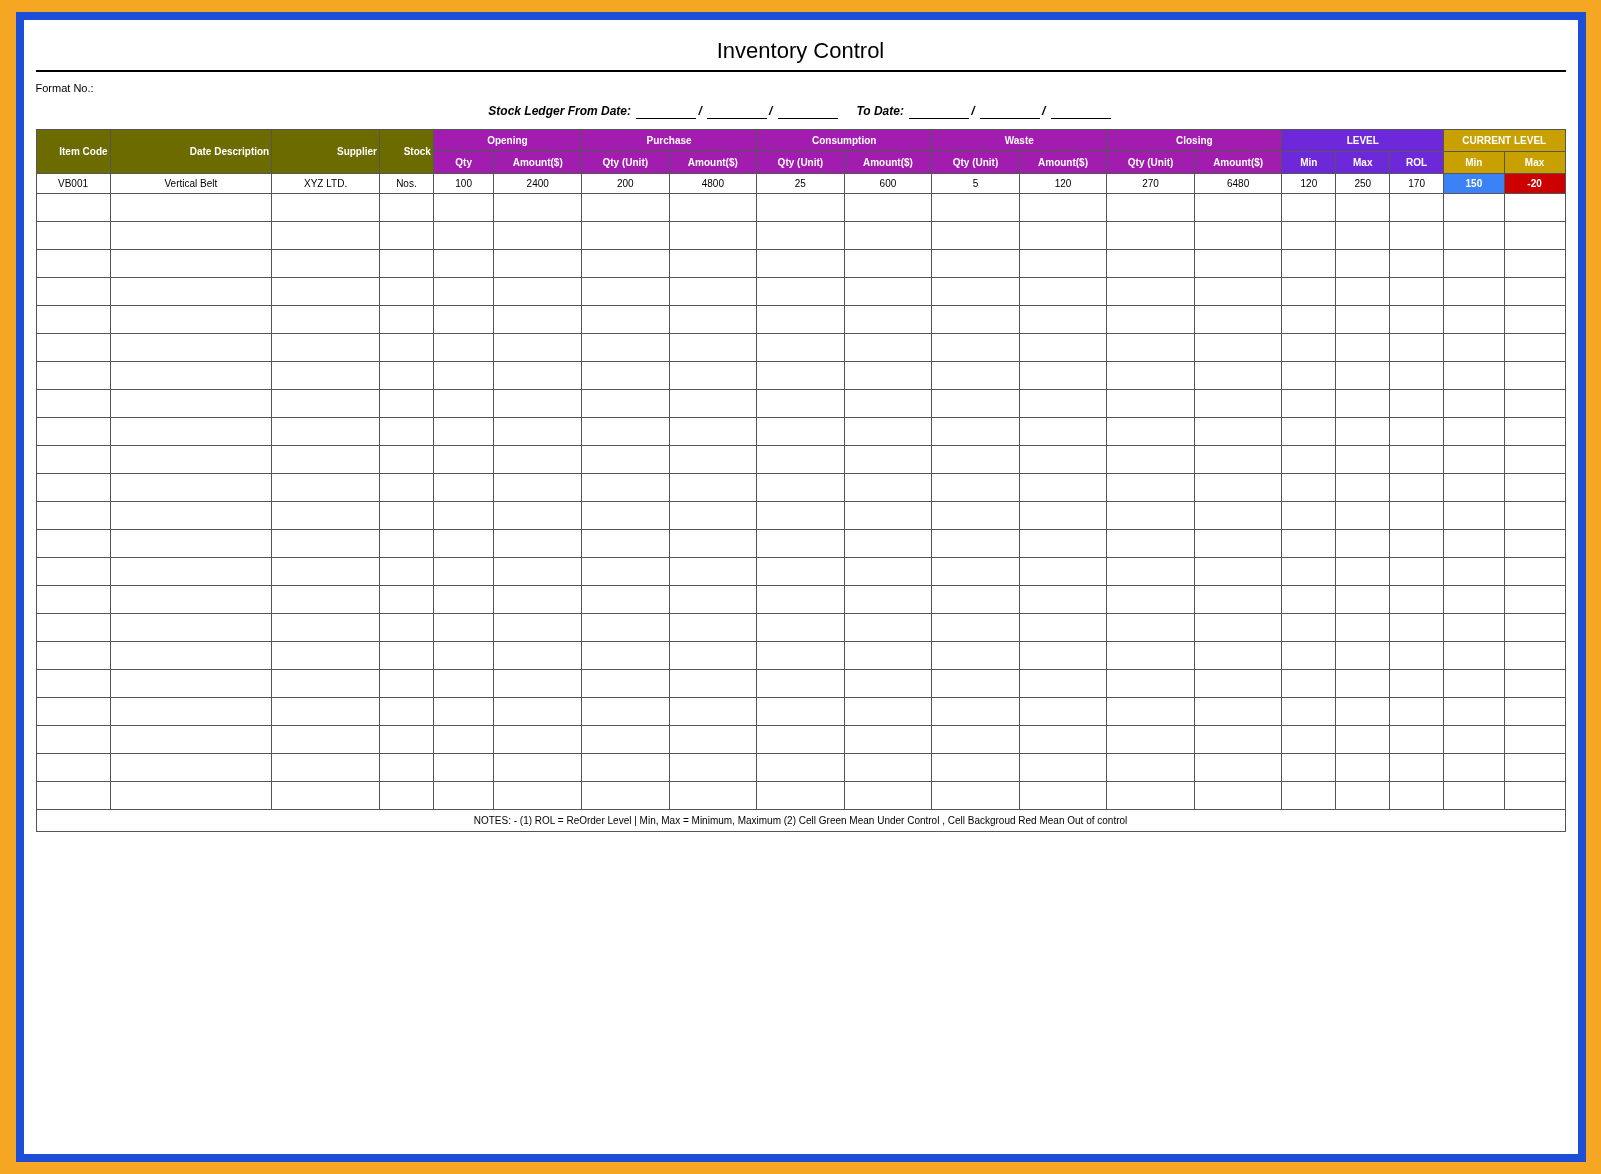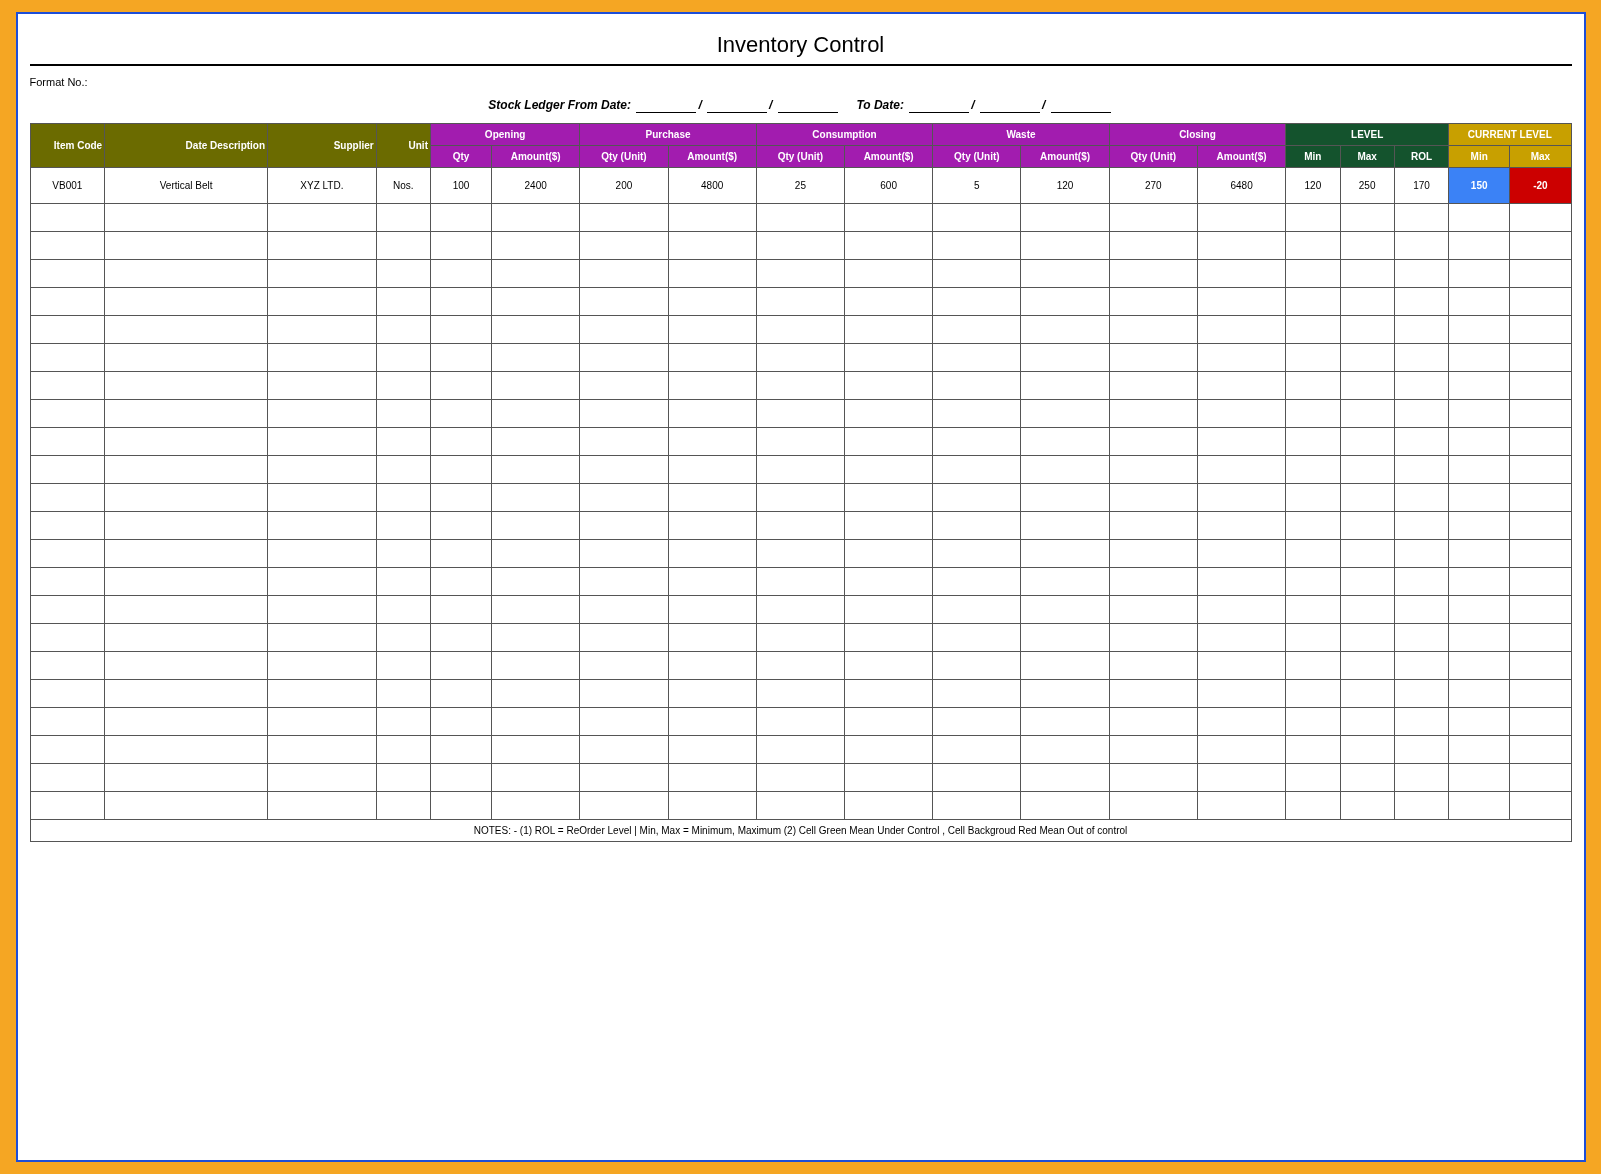--- a/index.html
+++ b/index.html
@@ -10,21 +10,21 @@
       display: flex;
       justify-content: center;
       align-items: center;
       min-height: 100vh;
       padding: 8px;
     }
     .page {
       background: white;
       width: 1570px;
       min-height: 1150px;
-      border: 2px solid #1d4ed8;
+      border: 8px solid #1d4ed8;
       padding: 10px 12px;
       position: relative;
     }
     .title {
       text-align: center;
       font-size: 22px;
       font-weight: normal;
       padding: 8px 0 6px 0;
       border-bottom: 2px solid black;
       margin-bottom: 6px;
@@ -67,31 +67,31 @@
       color: white;
       font-weight: bold;
       text-align: right;
     }
     .header-green {
       background-color: #a21caf;
       color: white;
       font-weight: bold;
     }
     .header-level {
-      background-color: #14532d;
+      background-color: #6d28d9;
       color: white;
       font-weight: bold;
     }
     .header-current {
       background-color: #c8a000;
       color: white;
       font-weight: bold;
     }
     .data-row td {
-      height: 36px;
+      height: 20px;
     }
     .empty-row td {
       height: 28px;
     }
     .cell-green {
       background-color: #3b82f6;
       color: white;
       font-weight: bold;
     }
     .cell-red {
@@ -163,21 +163,21 @@
       <col class="col-level-rol">
       <col class="col-current-min">
       <col class="col-current-max">
     </colgroup>
     <thead>
 
       <tr>
         <th class="header-dark" rowspan="2">Item Code</th>
         <th class="header-dark" rowspan="2">Date Description</th>
         <th class="header-dark" rowspan="2">Supplier</th>
-        <th class="header-dark" rowspan="2">Unit</th>
+        <th class="header-dark" rowspan="2">Stock</th>
         <th class="header-green" colspan="2">Opening</th>
         <th class="header-green" colspan="2">Purchase</th>
         <th class="header-green" colspan="2">Consumption</th>
         <th class="header-green" colspan="2">Waste</th>
         <th class="header-green" colspan="2">Closing</th>
         <th class="header-level" colspan="3">LEVEL</th>
         <th class="header-current" colspan="2">CURRENT LEVEL</th>
       </tr>
 
       <tr>

